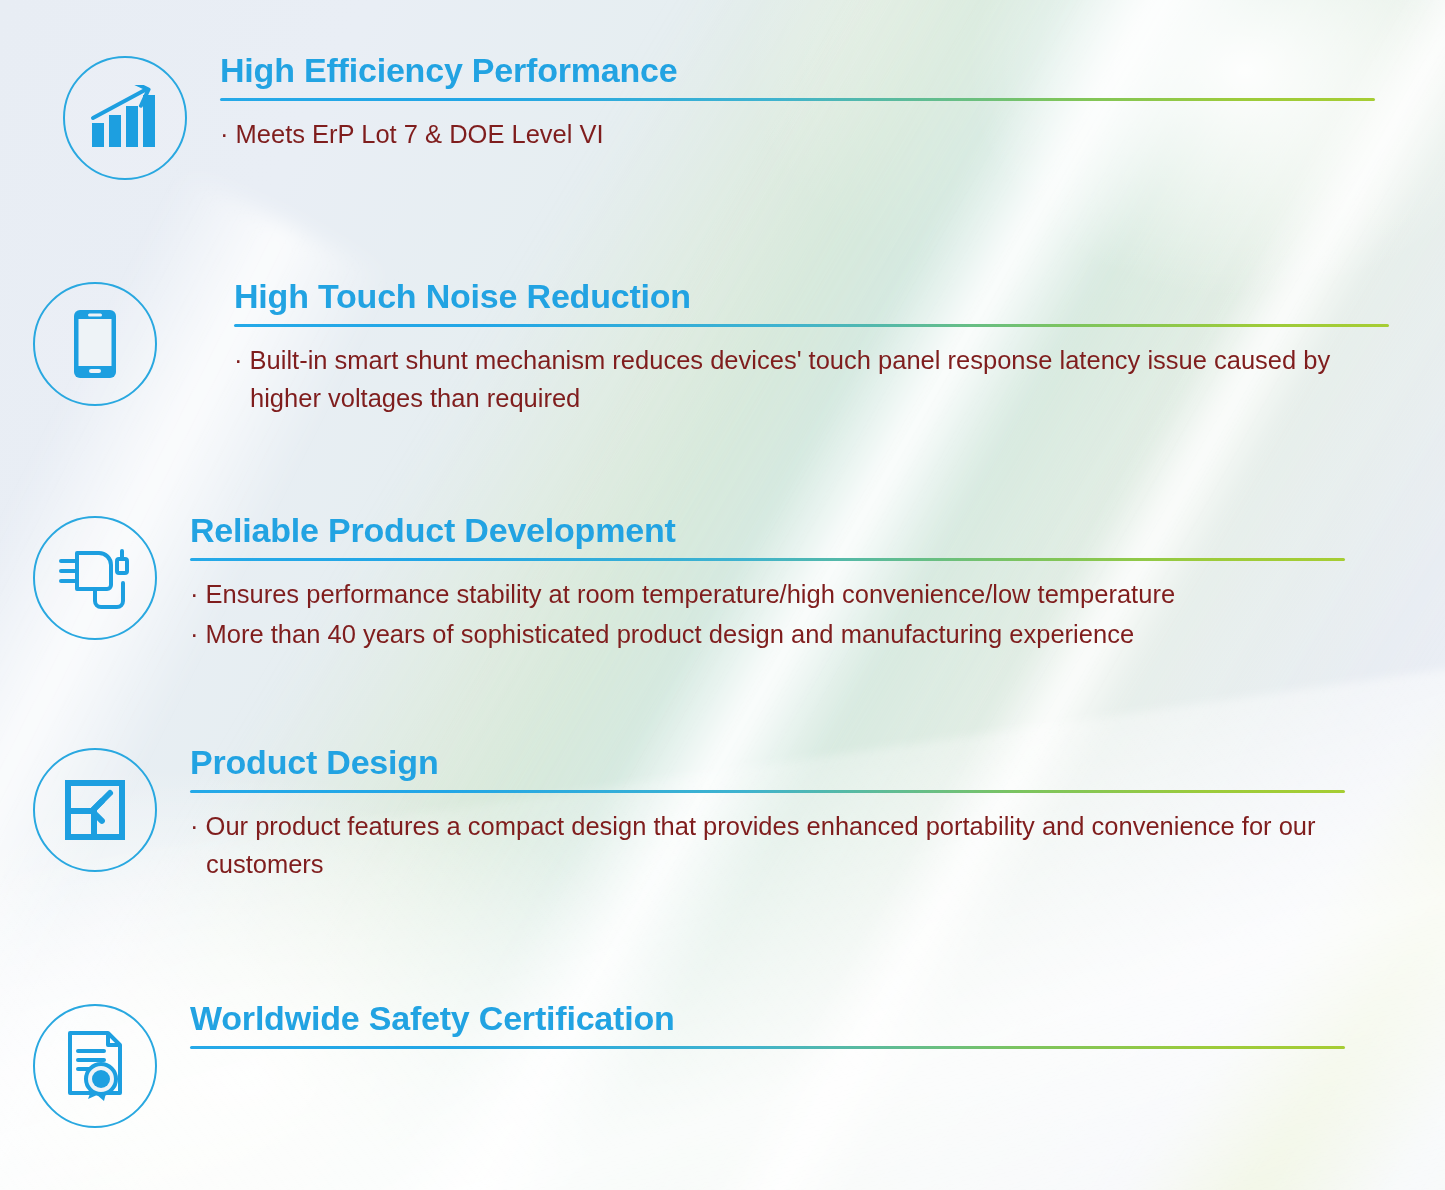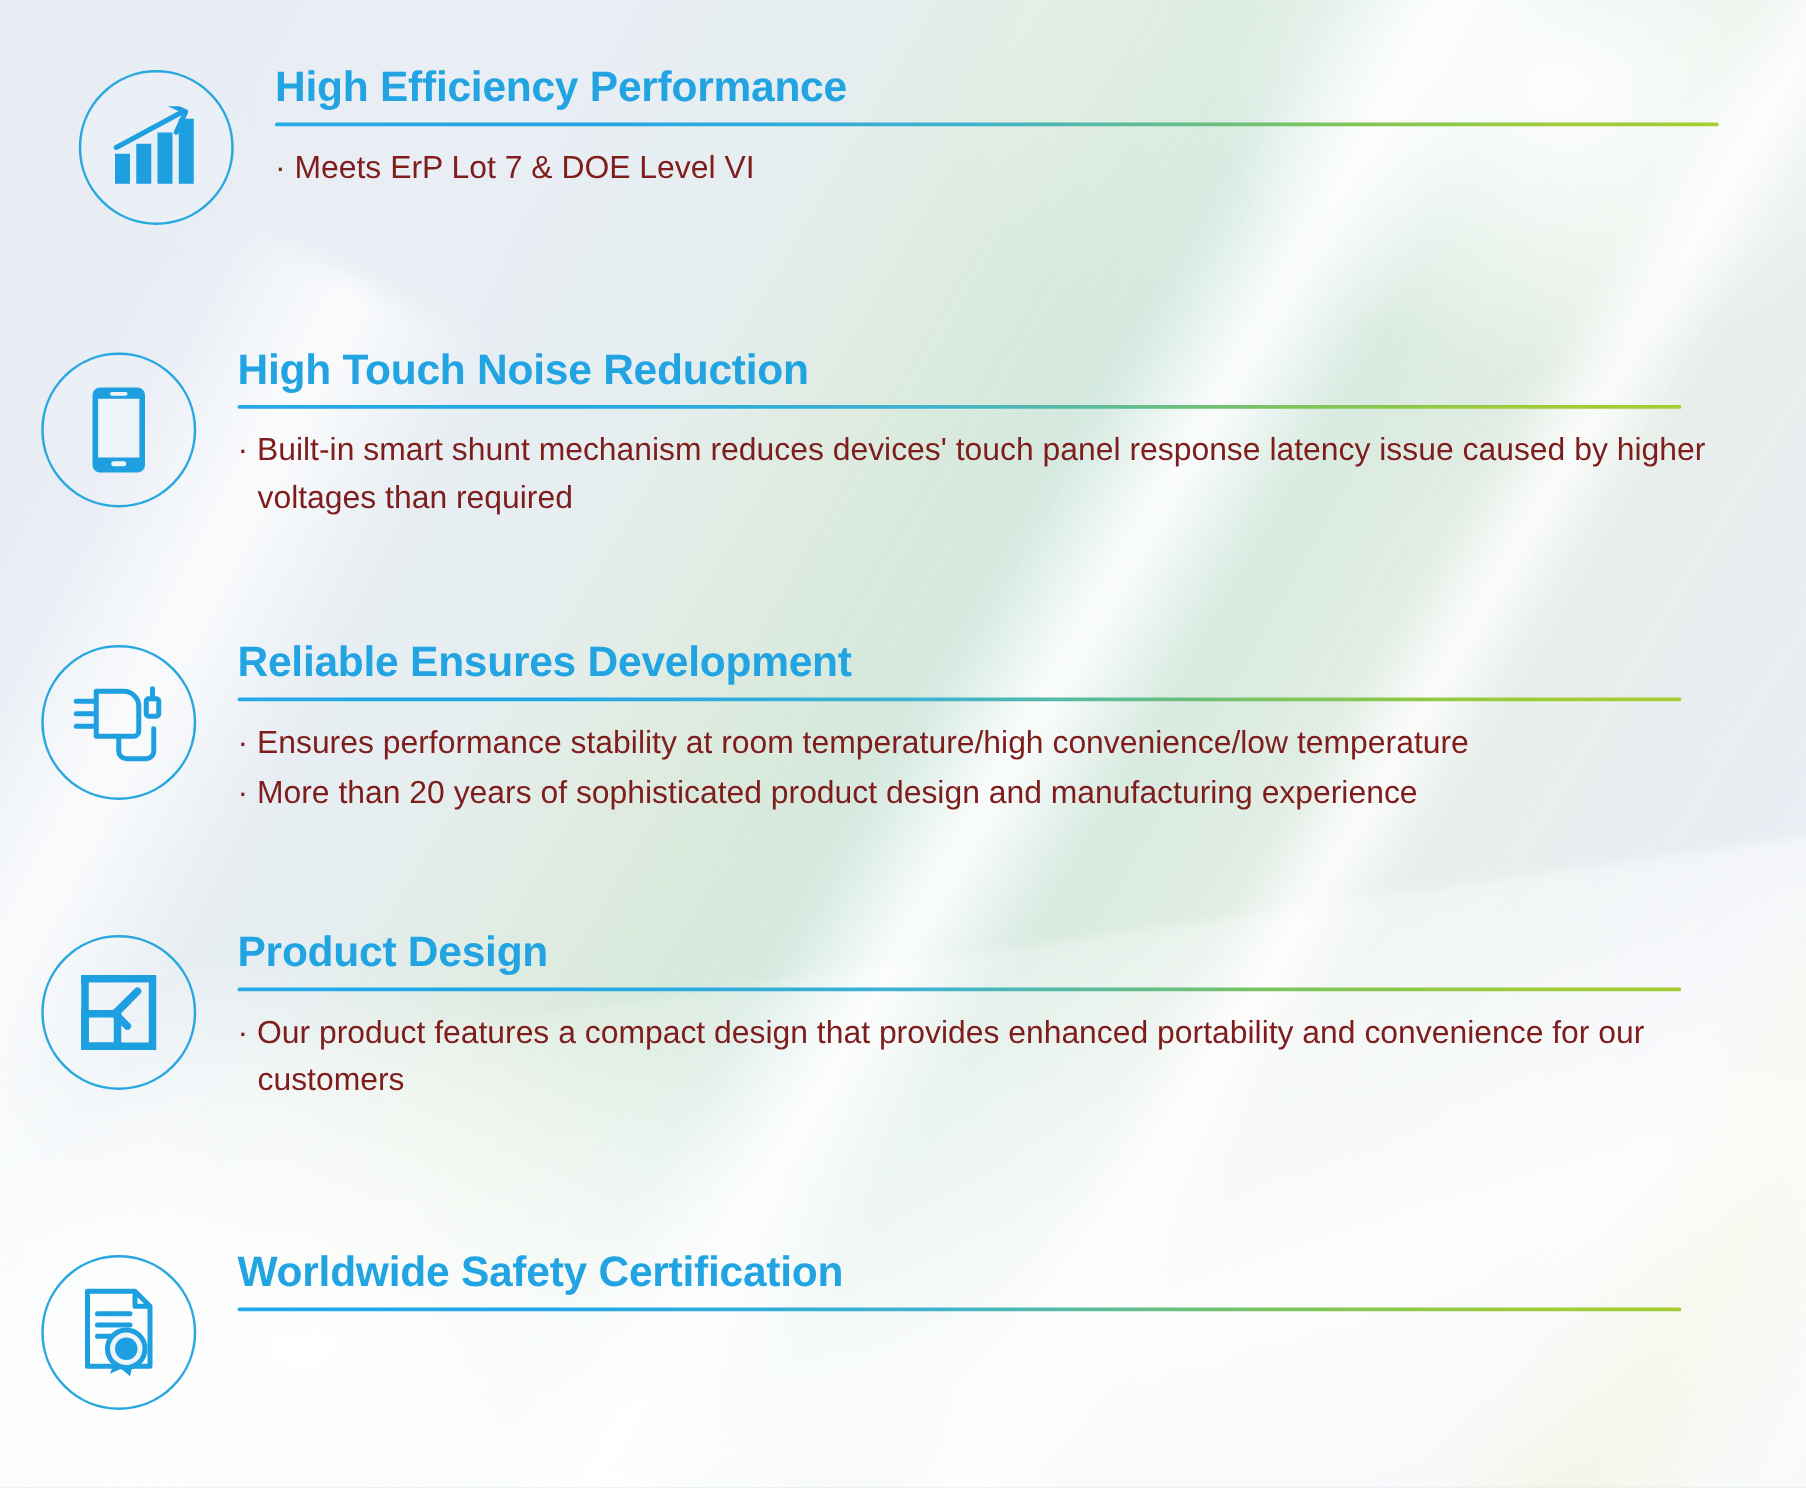--- a/index.html
+++ b/index.html
@@ -226,21 +226,21 @@
     font-size: 25.5px;
     line-height: 1.50;
     margin: 0 0 2px 0;
     text-indent: -16px;
     padding-left: 16px;
     max-width: 1180px;
   }
 
   
   #feature-0 { top: 52px; margin-left: 30px; }
-  #feature-1 { top: 278px; }
+  #feature-1 { top: 278px; gap: 44px; }
   #feature-2 { top: 512px; }
   #feature-3 { top: 744px; }
   #feature-4 { top: 1000px; }
 </style>
 </head>
 <body>
 
 <div id="page">
 
   <div class="bg-layer bg-base"></div>
@@ -307,25 +307,25 @@
           <svg width="80" height="74" viewBox="0 0 80 74" fill="none" stroke="#1d9fe0" stroke-width="4" stroke-linecap="round" stroke-linejoin="round">
             <path d="M22 12 h22 a12 12 0 0 1 12 12 v20 a4 4 0 0 1 -4 4 h-30 z" fill="none"></path>
             <path d="M6 20 h14 M6 30 h14 M6 40 h14"></path>
             <path d="M40 48 v12 a6 6 0 0 0 6 6 h16 a6 6 0 0 0 6 -6 v-18" fill="none"></path>
             <rect x="62" y="18" width="10" height="14" rx="2" fill="none"></rect>
             <path d="M67 10 v8"></path>
           </svg>
         </div>
       </div>
       <div class="feature-body">
-        <h2 class="feature-title">Reliable Ensures Development</h2>
+        <h2 class="feature-title">Reliable Product Development</h2>
         <div class="divider"></div>
         <ul class="bullets">
           <li class="bullet">· Ensures performance stability at room temperature/high convenience/low temperature</li>
-          <li class="bullet">· More than 20 years of sophisticated product  design and manufacturing experience</li>
+          <li class="bullet">· More than 40 years of sophisticated product  design and manufacturing experience</li>
         </ul>
       </div>
     </li>
 
     <li class="feature" id="feature-3">
       <div class="icon-wrap">
         <div class="icon-circle">
           <svg width="66" height="66" viewBox="0 0 66 66" fill="none">
             <path d="M6 6 H60 V60 H33" stroke="#1d9fe0" stroke-width="6" fill="none" stroke-linecap="square"></path>
             <path d="M6 6 V60 H33" stroke="#1d9fe0" stroke-width="6" fill="none" stroke-linecap="square"></path>

